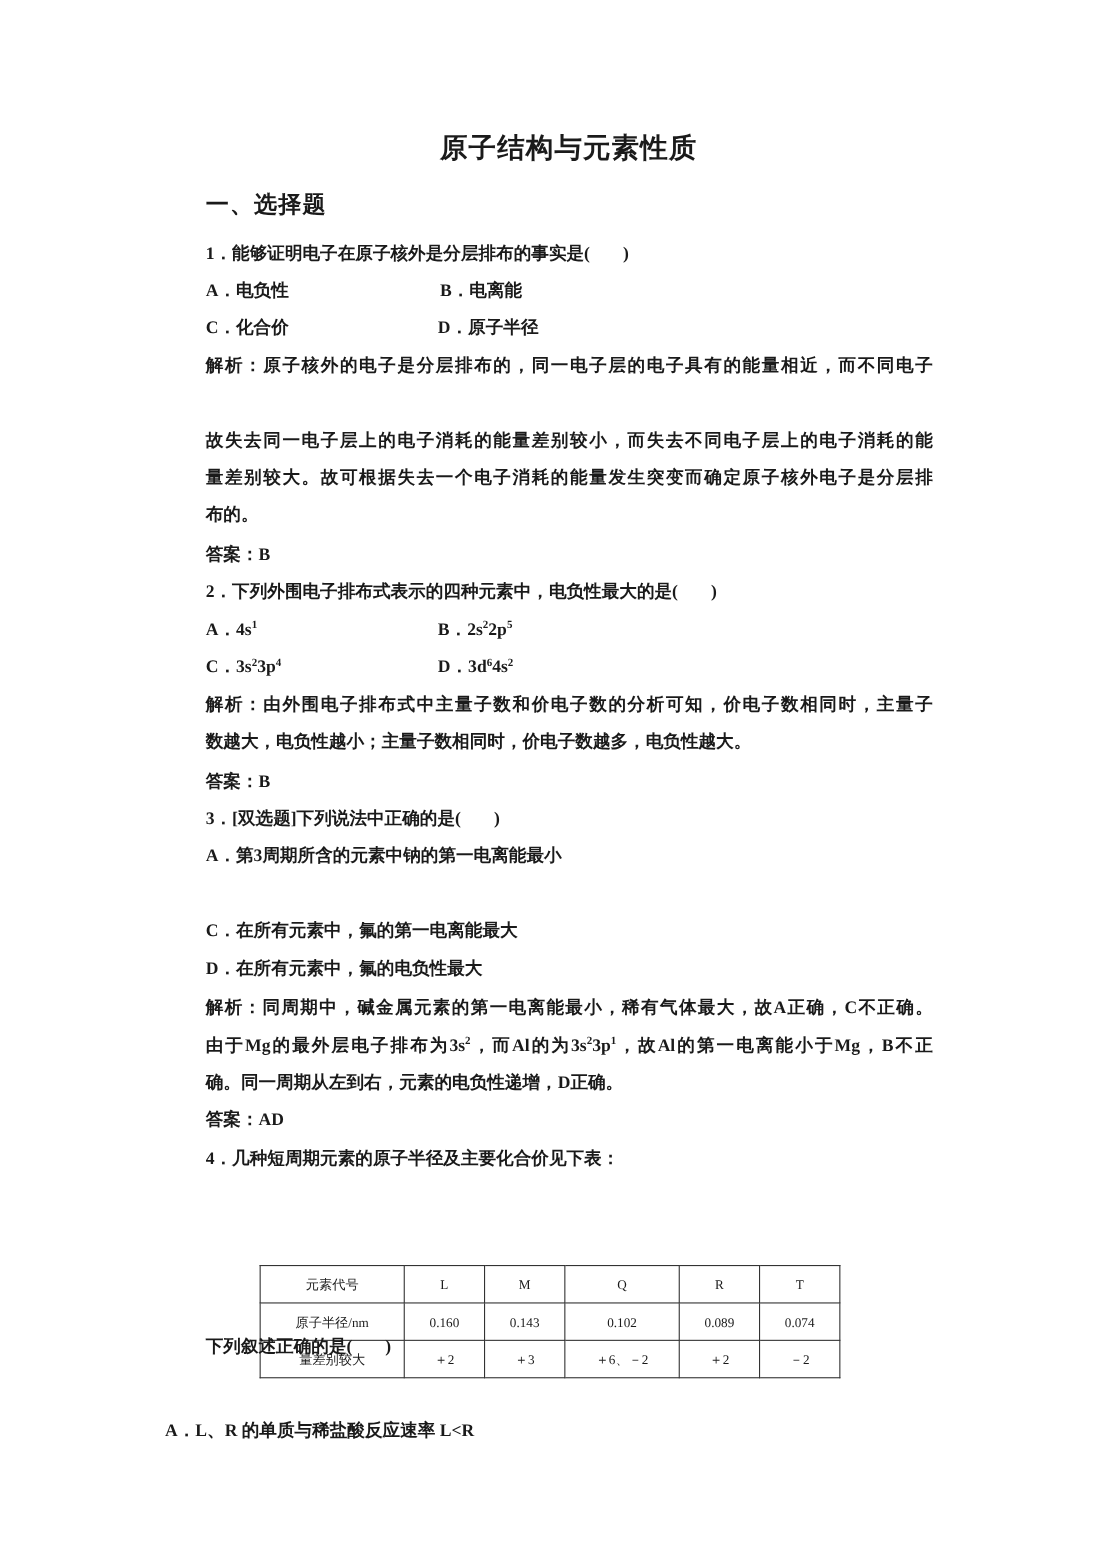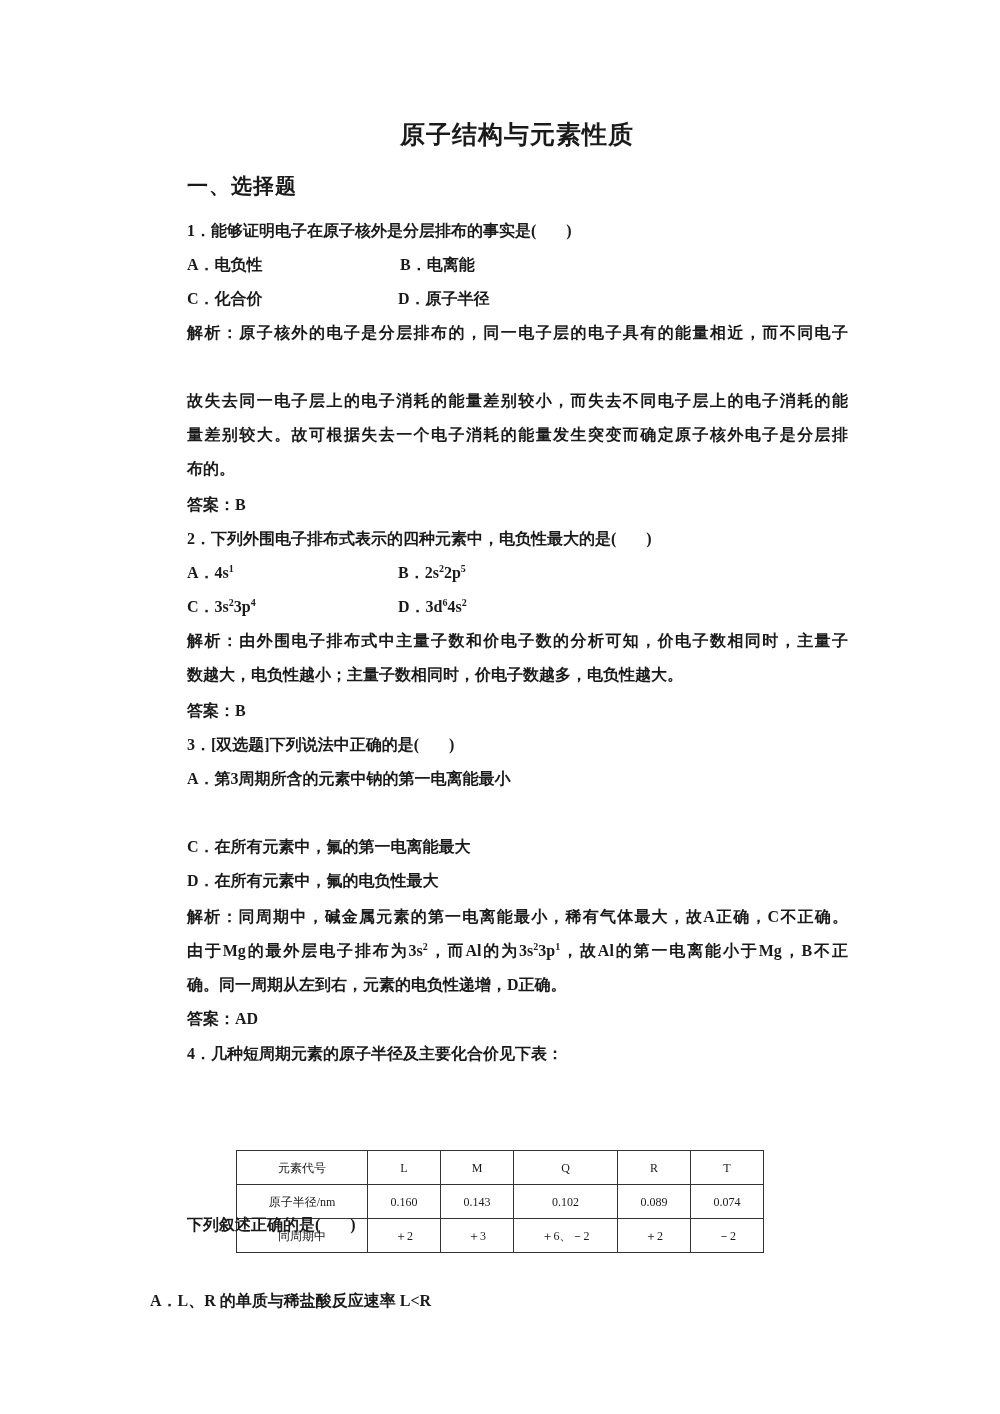--- a/index.html
+++ b/index.html
@@ -71,21 +71,21 @@
     </tr>
     <tr>
       <td>原子半径/nm</td>
       <td>0.160</td>
       <td>0.143</td>
       <td>0.102</td>
       <td>0.089</td>
       <td>0.074</td>
     </tr>
     <tr class="r3">
-      <td>同周期中</td>
+      <td>量差别较大</td>
       <td>＋2</td>
       <td>＋3</td>
       <td>＋6、－2</td>
       <td>＋2</td>
       <td>－2</td>
     </tr>
   </tbody>
     </table>
 
   <div class="line" style="top:1214px"><span>下列叙述正确的是(</span><span class="blank"></span><span>)</span></div>

